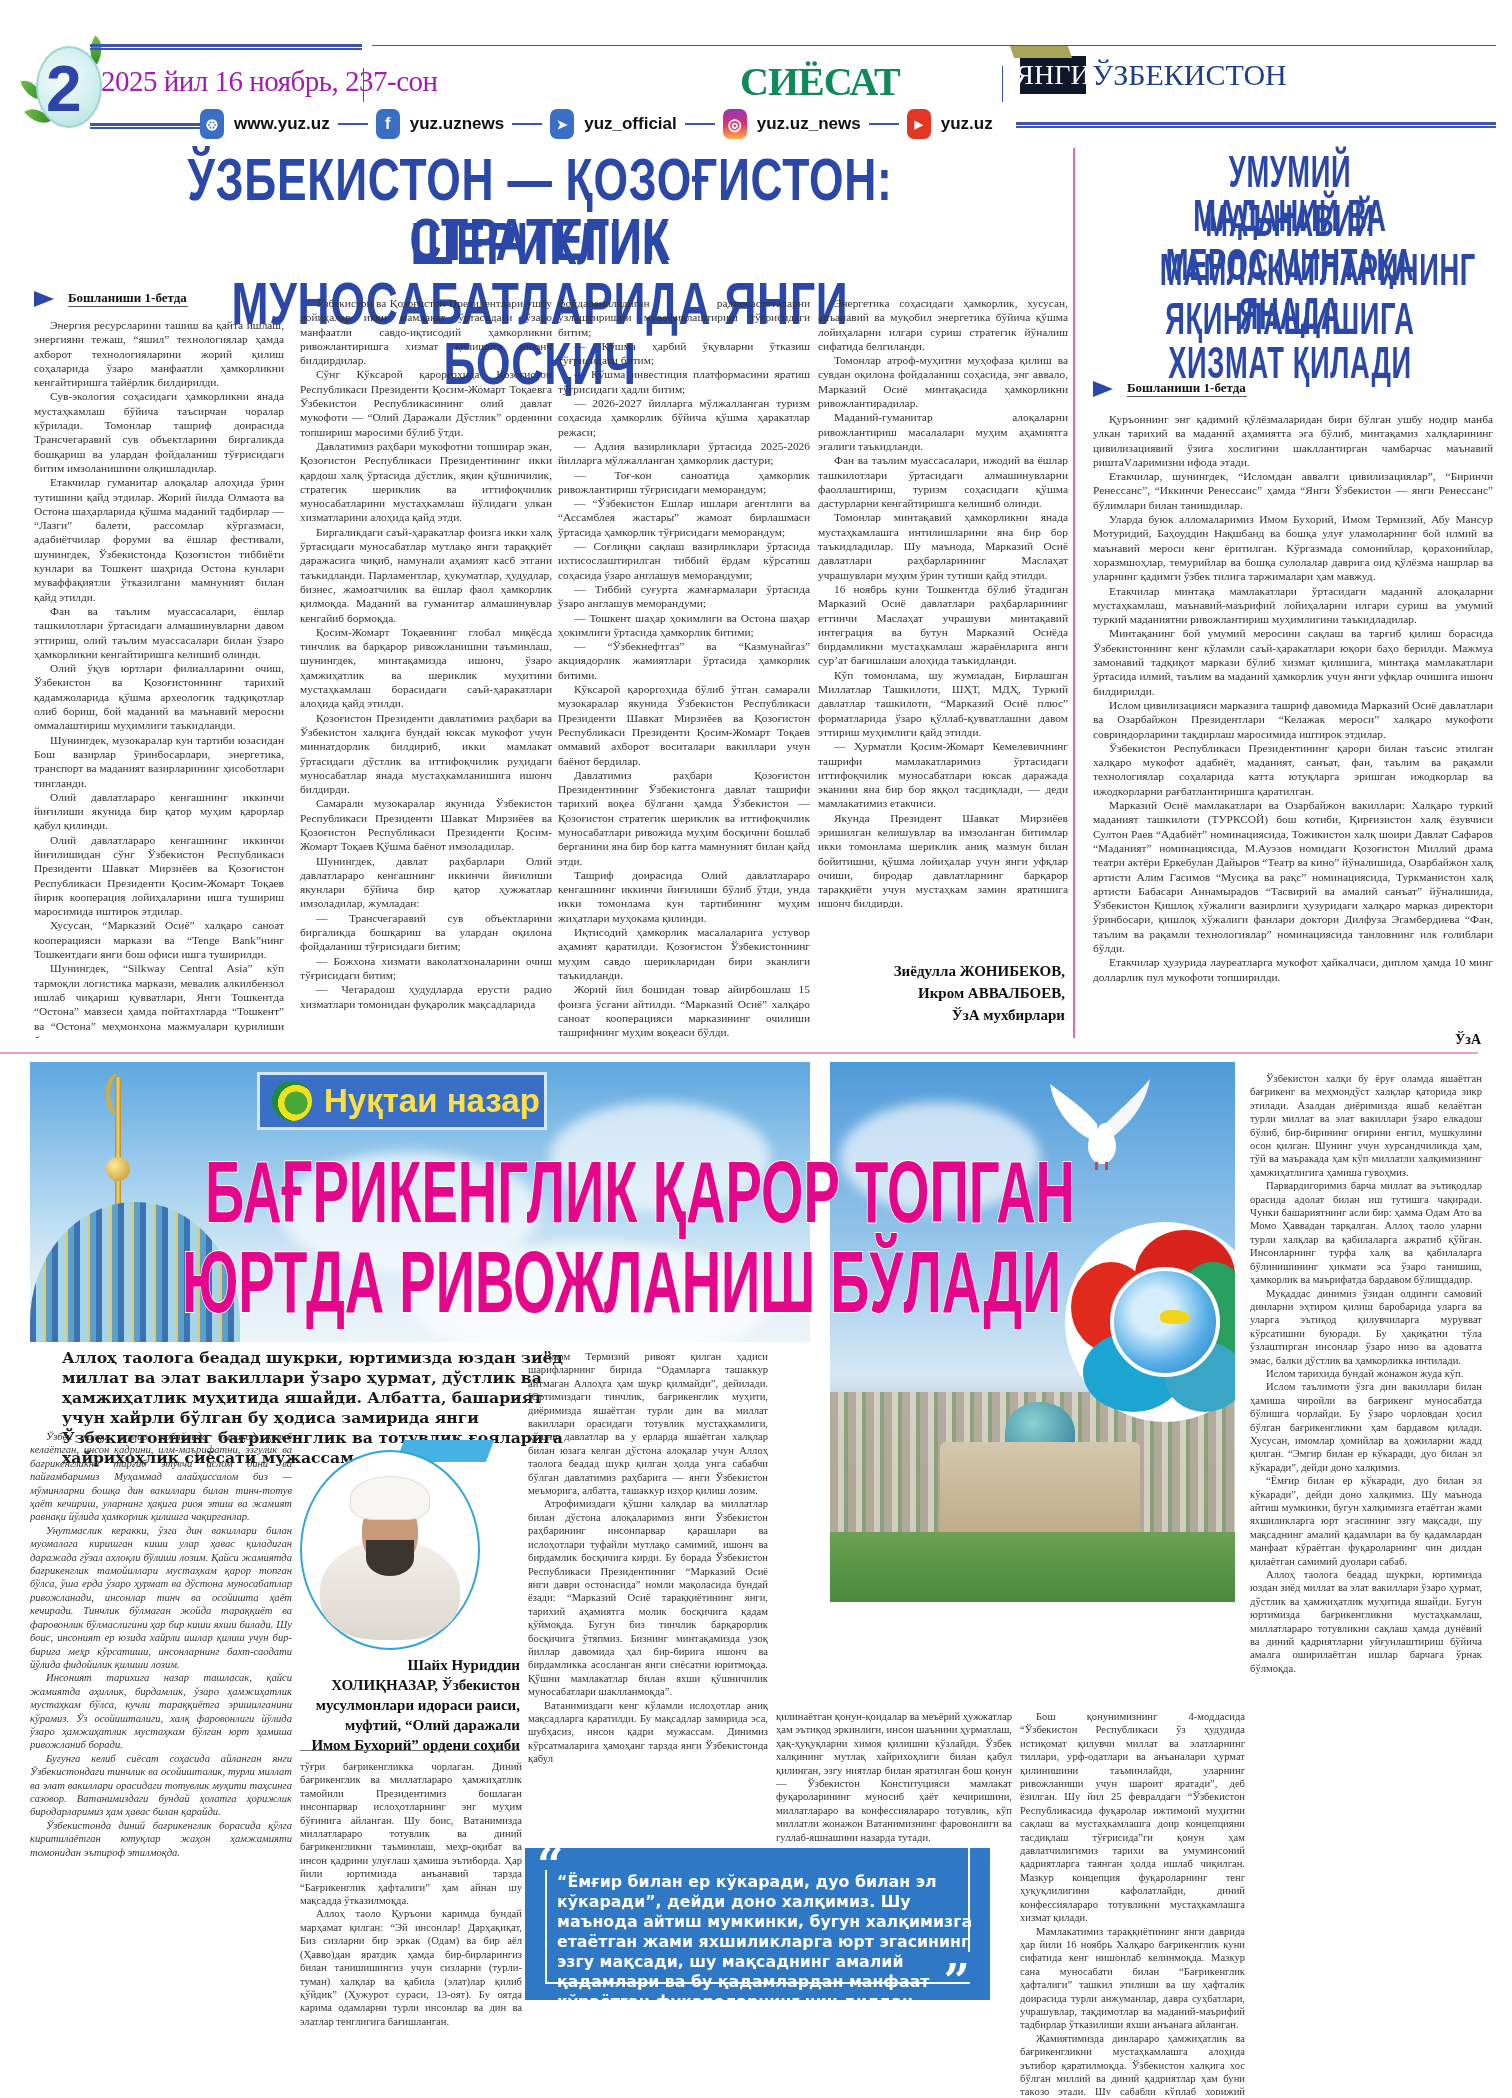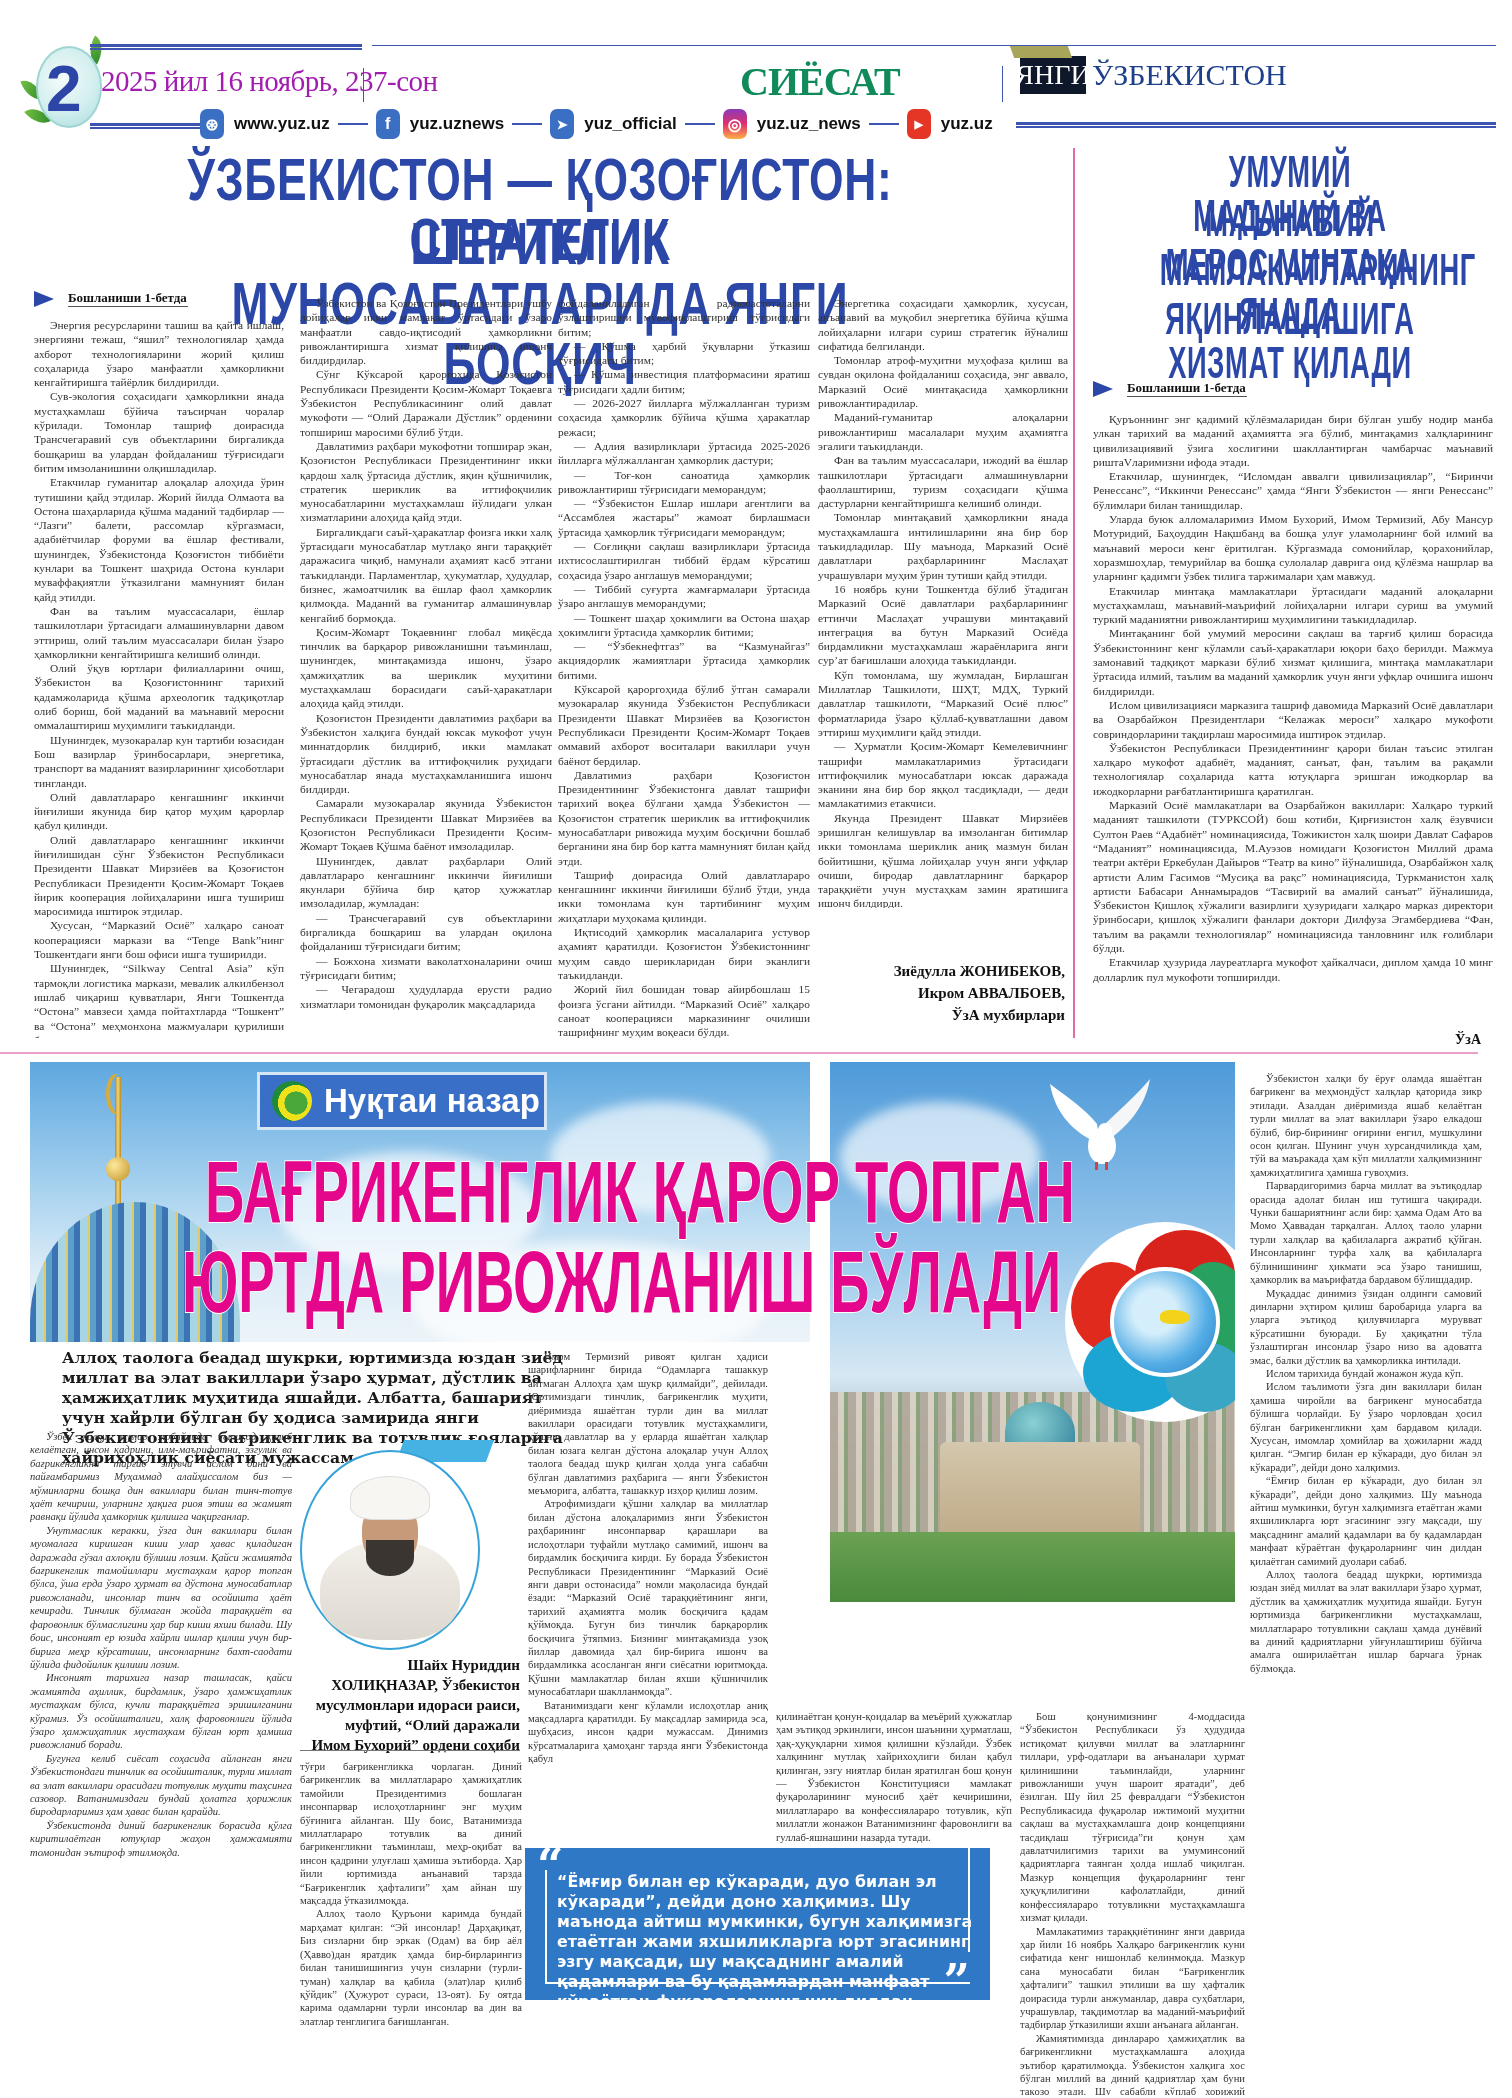--- a/index.html
+++ b/index.html
@@ -60,21 +60,21 @@
     background: linear-gradient(180deg, #5ea7df 0%, #a7d2ef 45%, #dcecf7 75%, #edf4f9 100%); }
   .cloud { position: absolute; border-radius: 50%; background: rgba(255,255,255,0.65); filter: blur(6px); }
   .dome { position: absolute; left: 0; top: 140px; width: 210px; height: 240px; border-radius: 50% 50% 0 0;
     background: repeating-linear-gradient(90deg, #3b73b5 0 6px, #a8d5e4 6px 14px, #e4c769 14px 16px, #5c9fc9 16px 22px); }
   .finial { position: absolute; left: 85px; top: 15px; width: 6px; height: 130px; background: linear-gradient(90deg,#b88b1f,#f2d47a,#b88b1f); }
   .finial-ball { position: absolute; left: 76px; top: 95px; width: 24px; height: 24px; border-radius: 50%; background: radial-gradient(circle at 35% 35%, #ffe99b, #c09125); }
   .crescent { position: absolute; left: 80px; top: 12px; width: 20px; height: 40px; border-radius: 50%; box-shadow: -4px 0 0 0 #d9ac3a; }
 
   .nuqtai { left: 257px; top: 1072px; width: 290px; height: 58px; background: #3a6fc8; border: 3px solid #d7e6f5; display: flex; align-items: center; gap: 12px; padding-left: 12px; }
   .nuqtai .logo { width: 40px; height: 40px; border-radius: 50%; background: radial-gradient(circle at 60% 55%, #4aa83a 0 35%, #f0e21a 36% 55%, #1e8a3a 56%); }
-  .nuqtai .txt { font: bold 33px "Liberation Sans", sans-serif; color: #ffffff; }
+  .nuqtai .txt { font: bold 33px "Liberation Sans", sans-serif; color: #fde047; }
 
   .hl-pink { font-family: "Liberation Sans", sans-serif; font-weight: bold; color: #e5078b; line-height: 1; -webkit-text-stroke: 2px #fff; paint-order: stroke fill; transform-origin: left top; }
   .hl-pink-1 { left: 205px; top: 1148px; font-size: 88px; transform: scaleX(0.62); white-space: nowrap; }
   .hl-pink-2 { left: 182px; top: 1238px; font-size: 88px; transform: scaleX(0.62); white-space: nowrap; }
 
   .right-art { left: 830px; top: 1062px; width: 405px; height: 540px; overflow: hidden;
     background: linear-gradient(180deg, #4e9ad9 0%, #99c8ec 35%, #d6e8f4 58%, #c5d9e4 62%, #9eb5a0 75%, #7f9a72 100%); }
   .dove { position: absolute; left: 215px; top: 12px; width: 110px; height: 110px; }
   .emblem { position: absolute; left: 235px; top: 160px; width: 200px; height: 200px; border-radius: 50%; background: #fff; }
   .emblem .seg { position: absolute; border-radius: 50%; }

